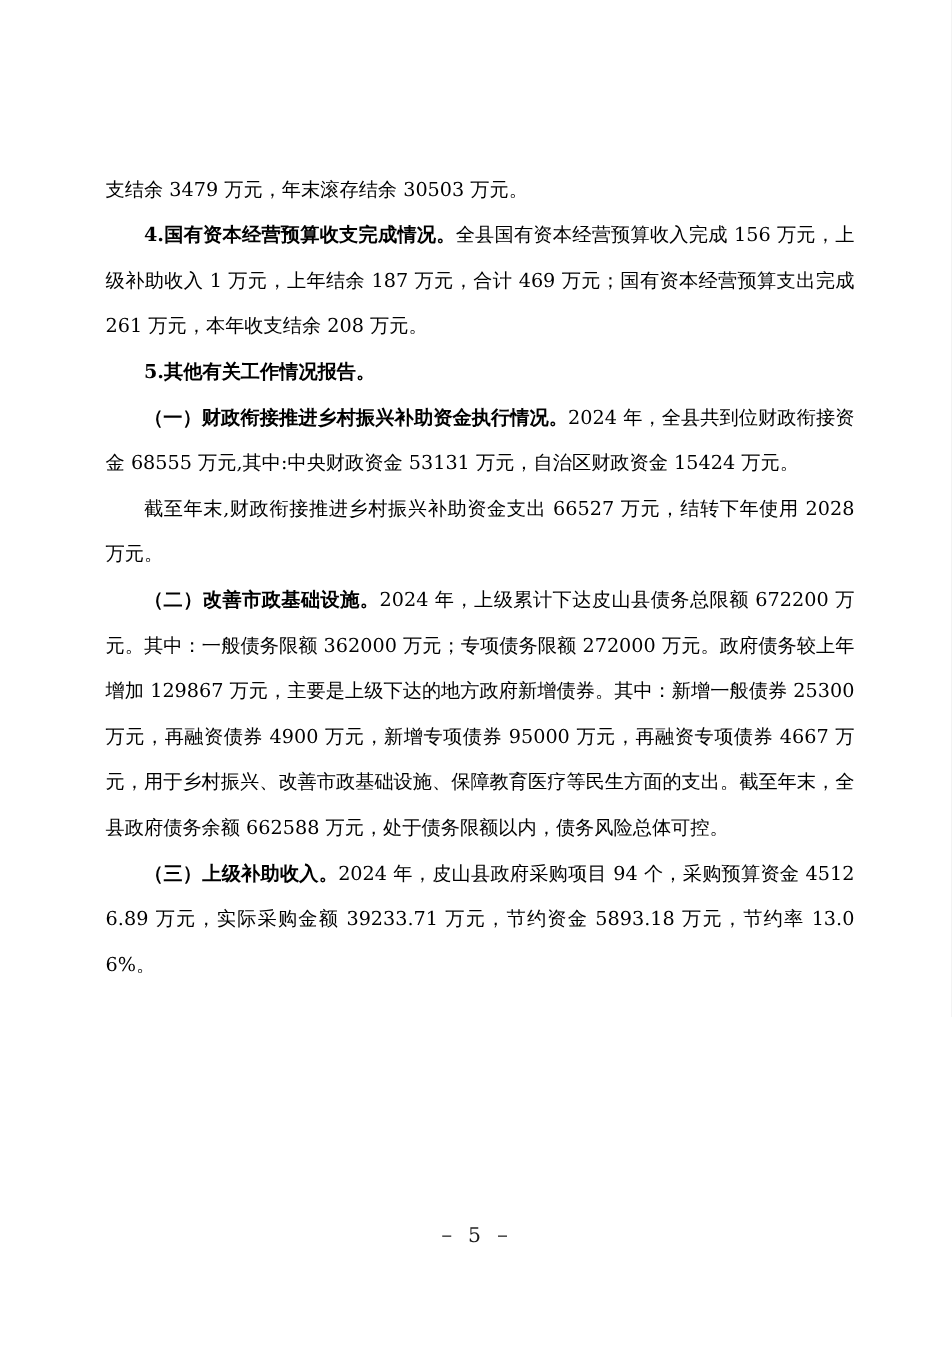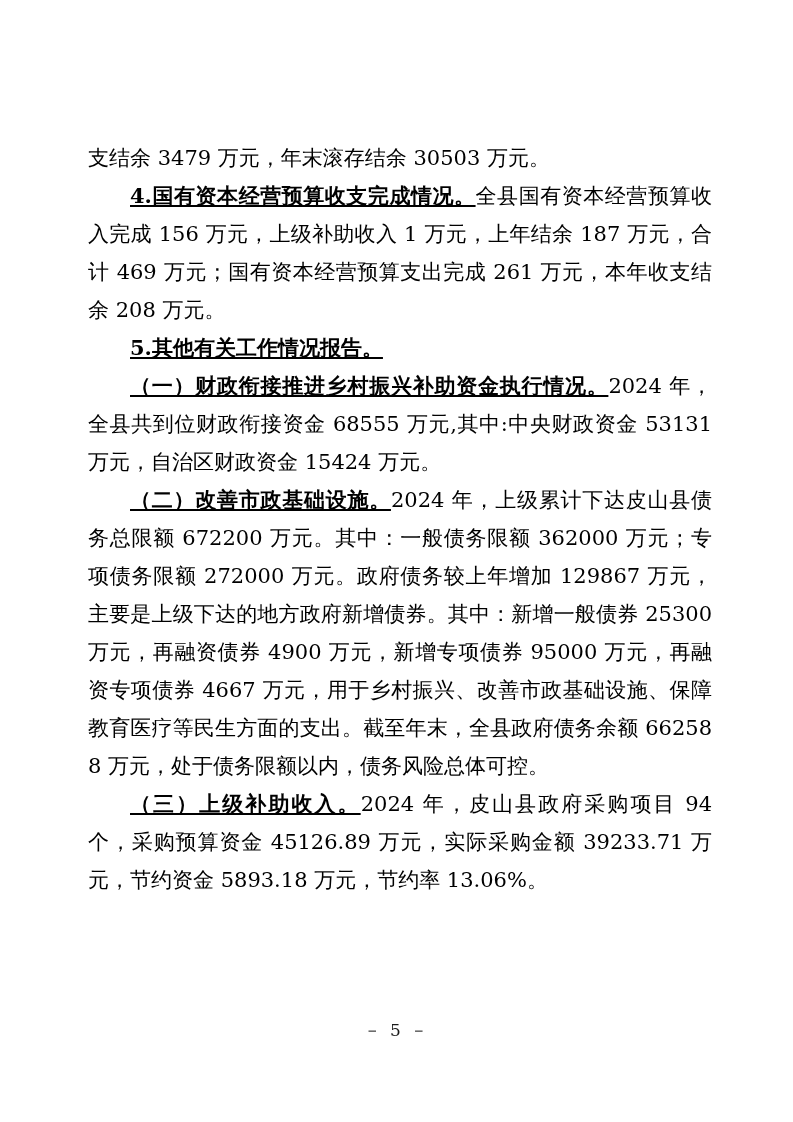--- a/index.html
+++ b/index.html
@@ -17,32 +17,31 @@
     color: #000000;
   }
   .content {
     position: absolute;
     left: 88px;
     top: 139px;
     width: 624px;
   }
   p.para {
     margin: 0;
-    font-size: 21px;
+    font-size: 16px;
     line-height: 38px;
     text-align: justify;
     text-justify: inter-ideograph;
     word-break: break-all;
   }
   p.para.indent {
     text-indent: 2em;
   }
   .run-bold {
     font-weight: bold;
-    text-decoration: underline;
   }
   .page-number {
     position: absolute;
     left: 0;
     right: 0;
     top: 1018px;
     text-align: center;
     font-size: 17px;
     line-height: 24px;
     color: #1a1a1a;
@@ -51,17 +50,18 @@
 </style>
 </head>
 <body>
 
 <div class="page">
   <div class="content">
       <p class="para"><span class="run-regular">支结余 3479 万元，年末滚存结余 30503 万元。</span></p>
       <p class="para indent"><span class="run-bold">4.国有资本经营预算收支完成情况。</span><span class="run-regular">全县国有资本经营预算收入完成 156 万元，上级补助收入 1 万元，上年结余 187 万元，合计 469 万元；国有资本经营预算支出完成 261 万元，本年收支结余 208 万元。</span></p>
       <p class="para indent"><span class="run-bold">5.其他有关工作情况报告。</span></p>
       <p class="para indent"><span class="run-bold">（一）财政衔接推进乡村振兴补助资金执行情况。</span><span class="run-regular">2024 年，全县共到位财政衔接资金 68555 万元,其中:中央财政资金 53131 万元，自治区财政资金 15424 万元。</span></p>
+      <p class="para indent"><span class="run-regular">截至年末,财政衔接推进乡村振兴补助资金支出 66527 万元，结转下年使用 2028 万元。</span></p>
       <p class="para indent"><span class="run-bold">（二）改善市政基础设施。</span><span class="run-regular">2024 年，上级累计下达皮山县债务总限额 672200 万元。其中：一般债务限额 362000 万元；专项债务限额 272000 万元。政府债务较上年增加 129867 万元，主要是上级下达的地方政府新增债券。其中：新增一般债券 25300 万元，再融资债券 4900 万元，新增专项债券 95000 万元，再融资专项债券 4667 万元，用于乡村振兴、改善市政基础设施、保障教育医疗等民生方面的支出。截至年末，全县政府债务余额 662588 万元，处于债务限额以内，债务风险总体可控。</span></p>
       <p class="para indent"><span class="run-bold">（三）上级补助收入。</span><span class="run-regular">2024 年，皮山县政府采购项目 94 个，采购预算资金 45126.89 万元，实际采购金额 39233.71 万元，节约资金 5893.18 万元，节约率 13.06%。</span></p>
     </div>
   <div class="page-number">－ 5 －</div>
 </div>
 
 </body></html>

